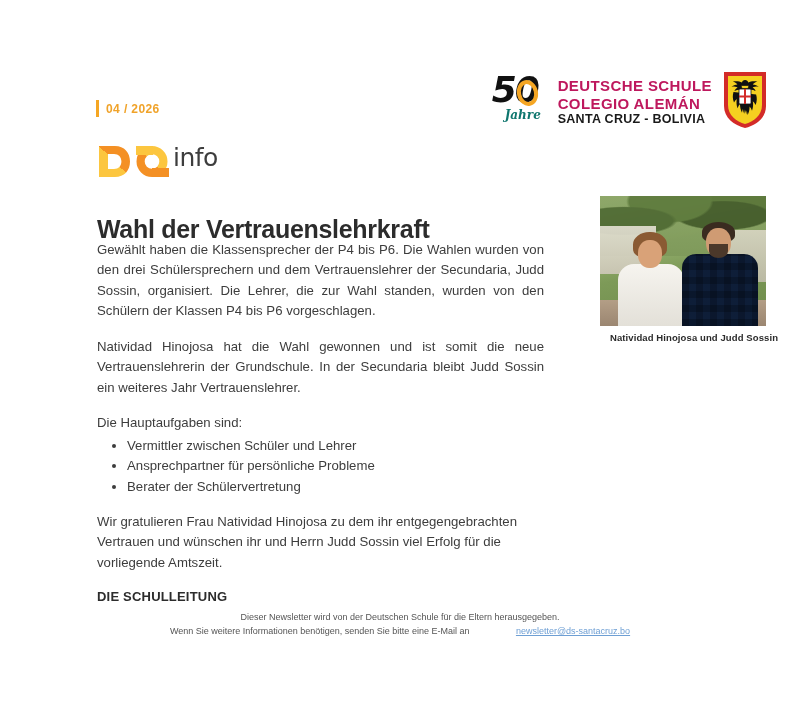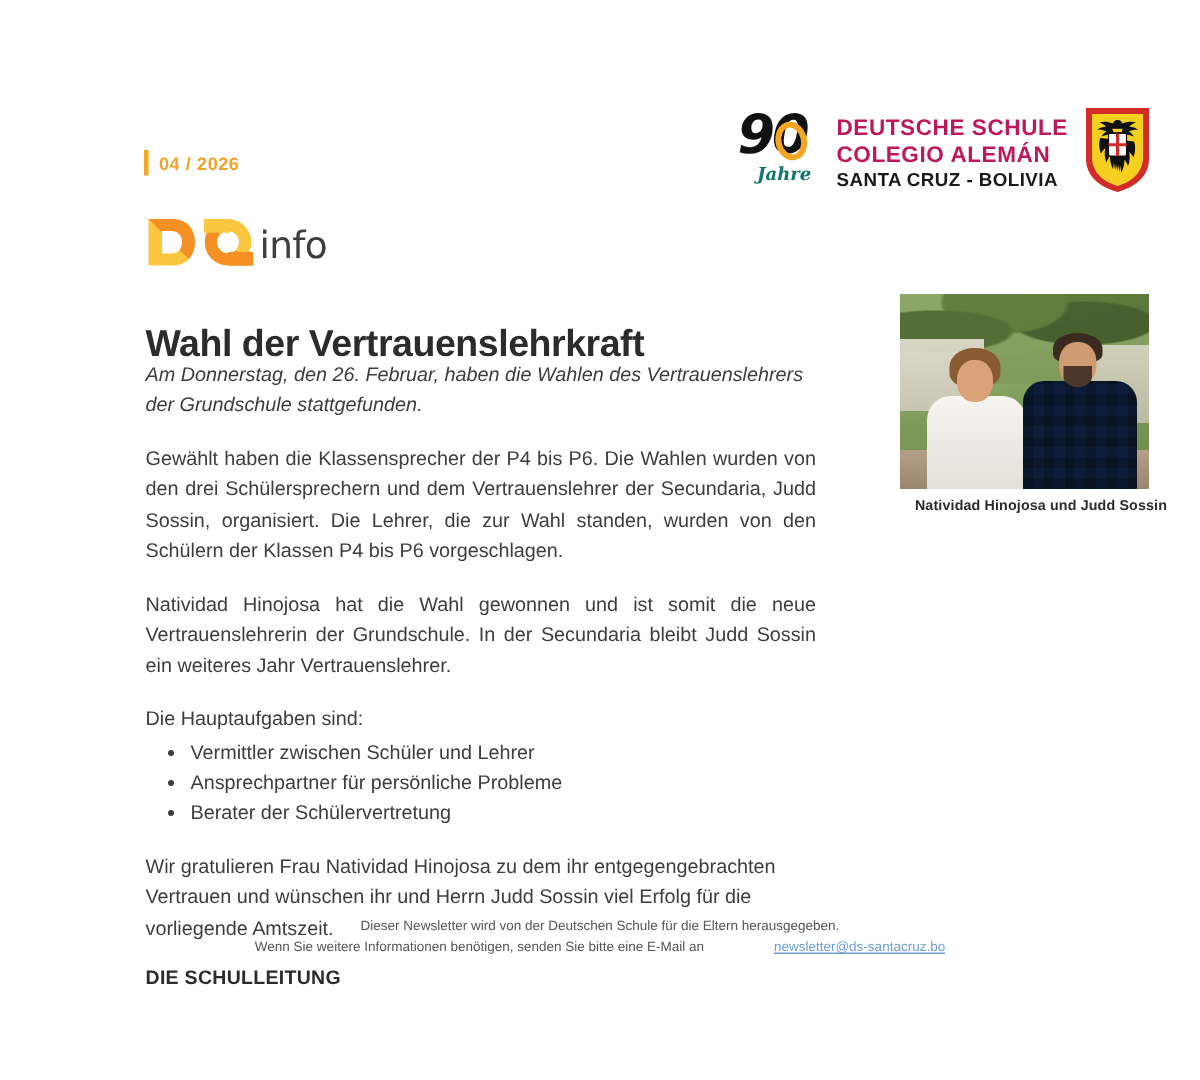--- a/index.html
+++ b/index.html
@@ -110,21 +110,21 @@
     white-space: nowrap;
   }
   .crest { flex: none; }
 
   
   .dsinfo {
     position: absolute;
     left: 97px;
     top: 145px;
     display: flex;
-    align-items: center;
+    align-items: flex-start;
     gap: 4px;
   }
   .dsinfo-word {
     font-family: "DejaVu Sans", sans-serif;
     font-size: 25px;
     color: #3d3d3d;
     letter-spacing: -0.5px;
     line-height: 1;
     padding-bottom: 2px;
   }
@@ -307,21 +307,21 @@
 
 <div class="page">
 
   <div class="issue-tag">
     <span class="issue-bar"></span>
     <span class="issue-text">04 / 2026</span>
   </div>
 
   <div class="school-logo">
     <div class="jahre-mark">
-      <span class="jahre-90">90</span>
+      <span class="jahre-90">50</span>
       <span class="jahre-ring"></span>
       <span class="jahre-word">Jahre</span>
     </div>
     <div class="school-names">
       <span class="school-line-1">DEUTSCHE SCHULE</span>
       <span class="school-line-2">COLEGIO ALEMÁN</span>
       <span class="school-line-3">SANTA CRUZ - BOLIVIA</span>
     </div>
     <span class="crest">
       <svg width="46" height="60" viewBox="0 0 46 60">
@@ -364,21 +364,20 @@
         <path d="M39 1 h17 v9 h-17 z" fill="#fcc63f"></path>
         <path d="M55 23 h16 v9 h-16 z" fill="#f49024"></path>
       </svg>
     </span>
     <span class="dsinfo-word">info</span>
   </div>
 
   <h1 class="headline">Wahl der Vertrauenslehrkraft</h1>
 
   <div class="body-col">
-    <p class="lead">Am Donnerstag, den 26. Februar, haben die Wahlen des Vertrauenslehrers der Grundschule stattgefunden.</p>
     <p class="para">Gewählt haben die Klassensprecher der P4 bis P6. Die Wahlen wurden von den drei Schülersprechern und dem Vertrauenslehrer der Secundaria, Judd Sossin, organisiert. Die Lehrer, die zur Wahl standen, wurden von den Schülern der Klassen P4 bis P6 vorgeschlagen.</p>
     <p class="para">Natividad Hinojosa hat die Wahl gewonnen und ist somit die neue Vertrauenslehrerin der Grundschule. In der Secundaria bleibt Judd Sossin ein weiteres Jahr Vertrauenslehrer.</p>
     <p class="para-left list-intro">Die Hauptaufgaben sind:</p>
     <ul class="tasks">
       <li>Vermittler zwischen Schüler und Lehrer</li>
       <li>Ansprechpartner für persönliche Probleme</li>
       <li>Berater der Schülervertretung</li>
     </ul>
     <p class="para-left">Wir gratulieren Frau Natividad Hinojosa zu dem ihr entgegengebrachten Vertrauen und wünschen ihr und Herrn Judd Sossin viel Erfolg für die vorliegende Amtszeit.</p>
     <p class="signature">DIE SCHULLEITUNG</p>

